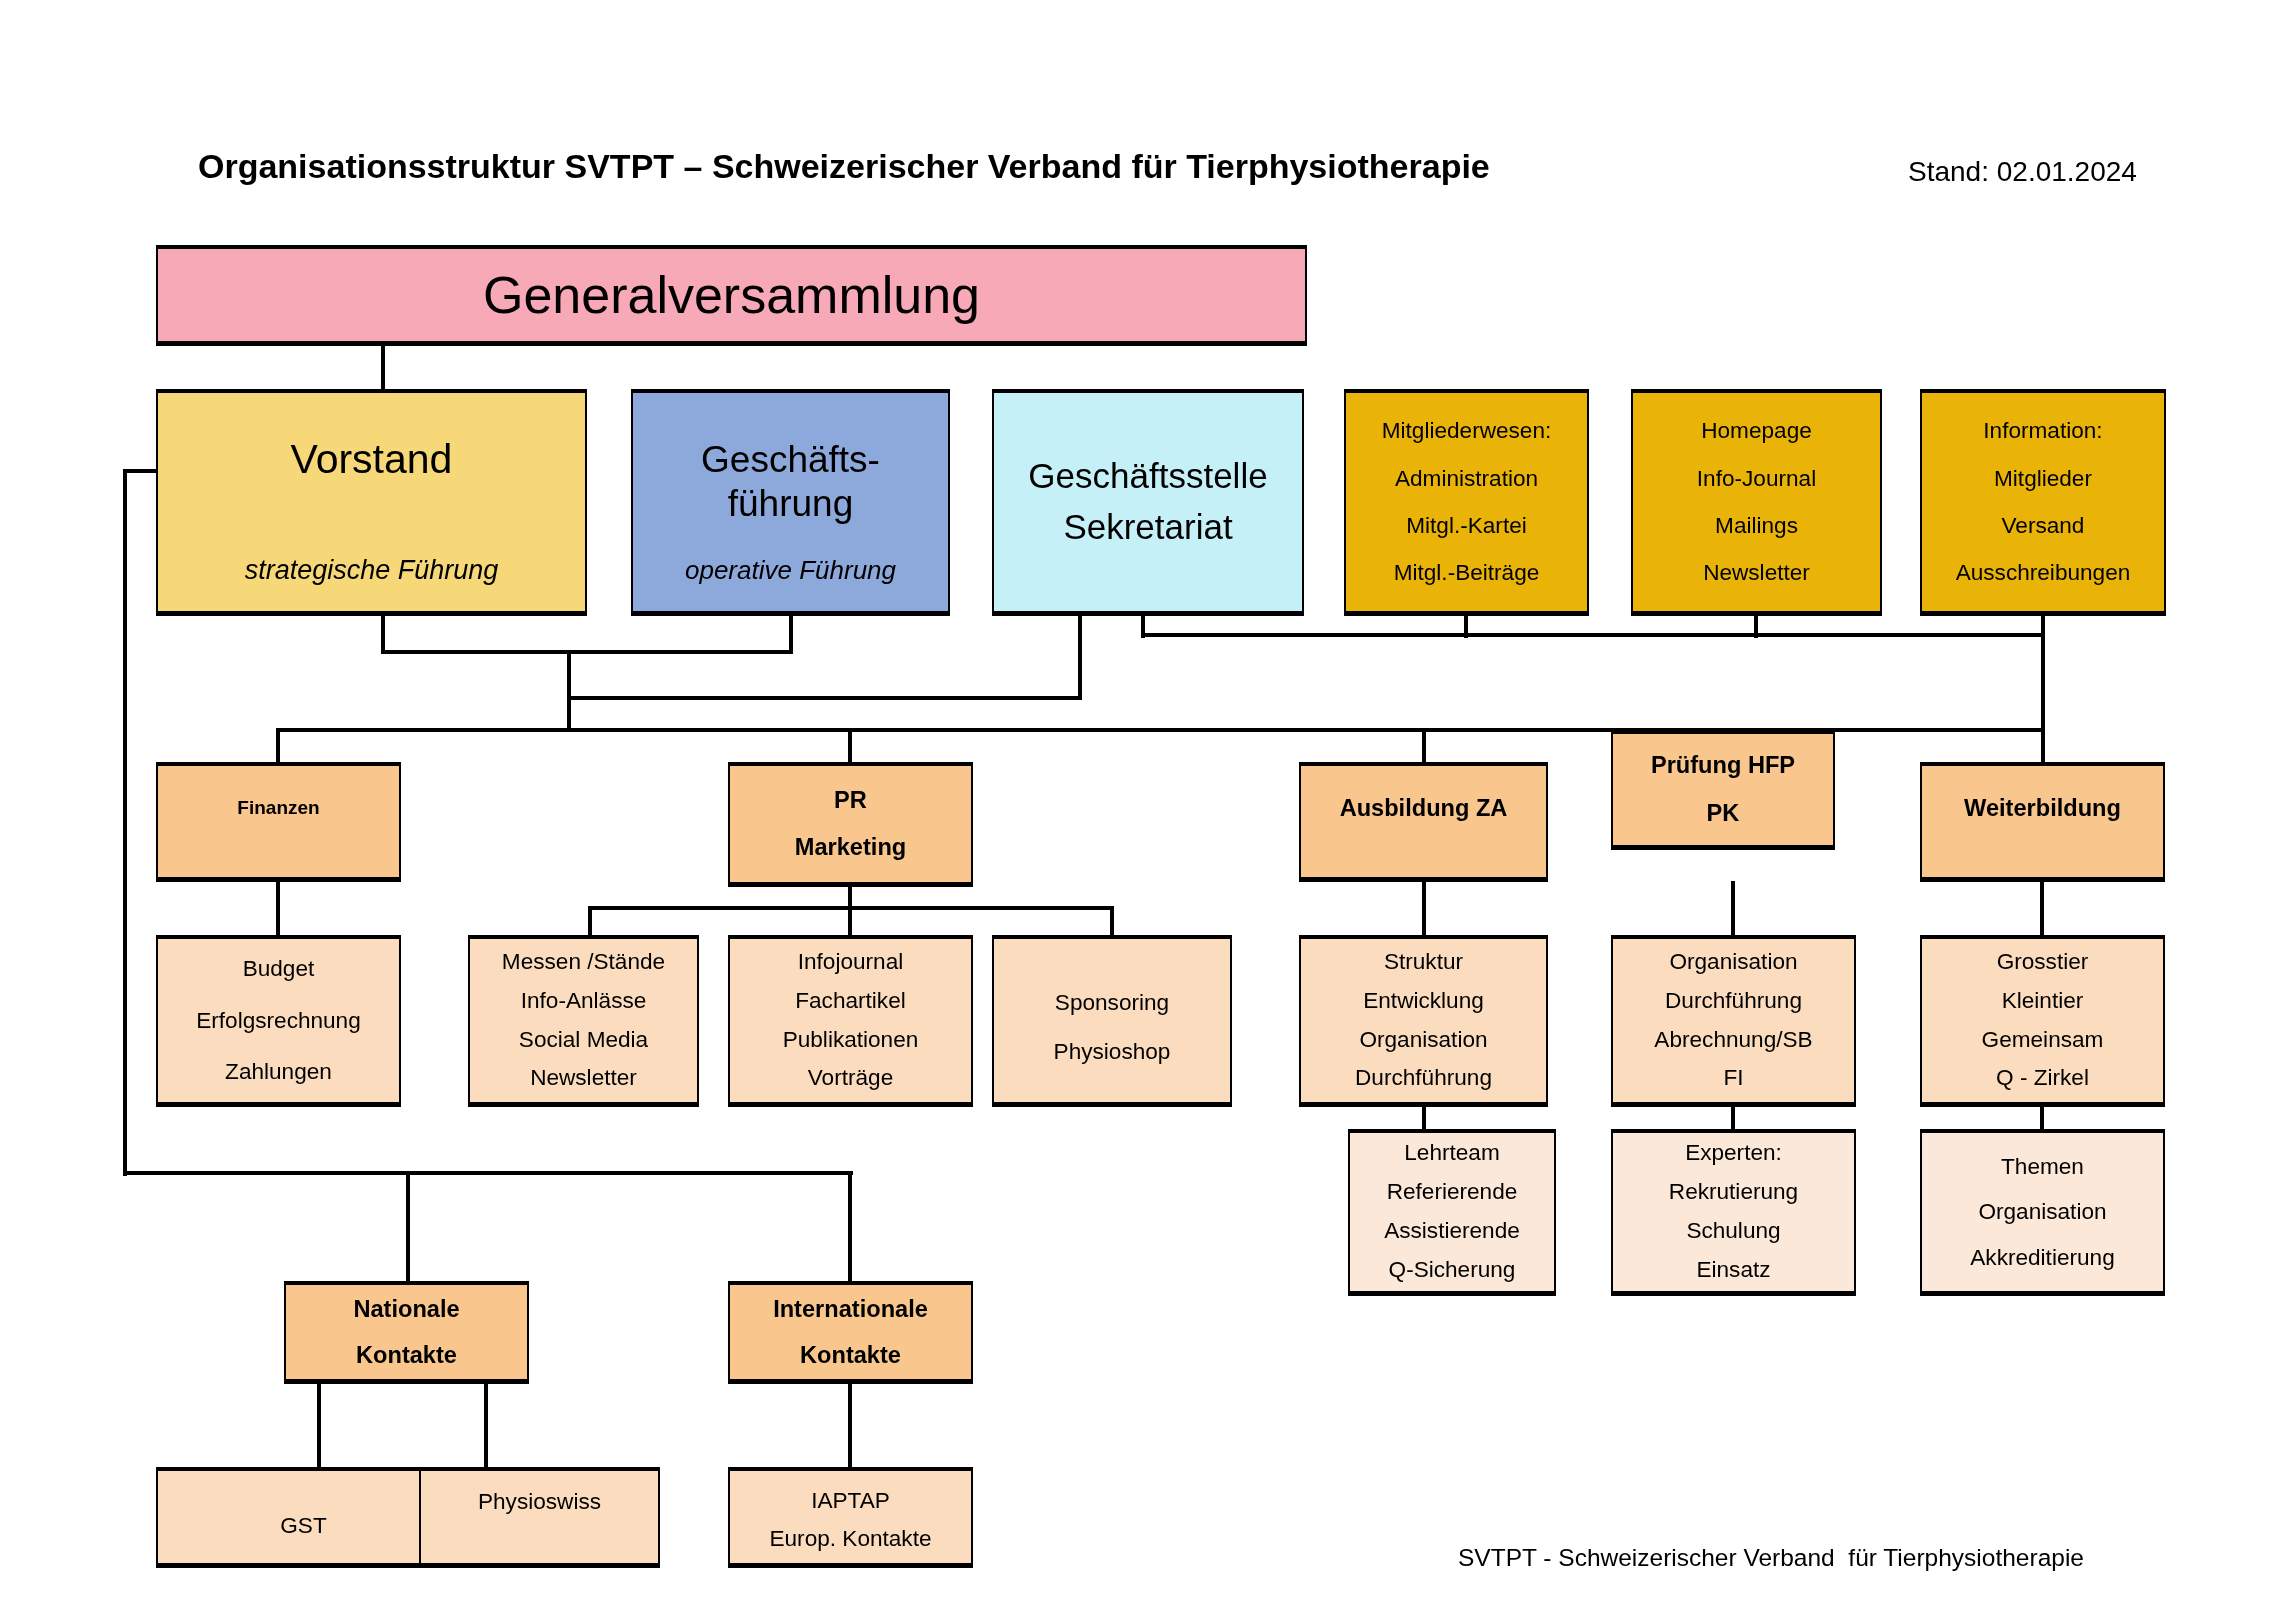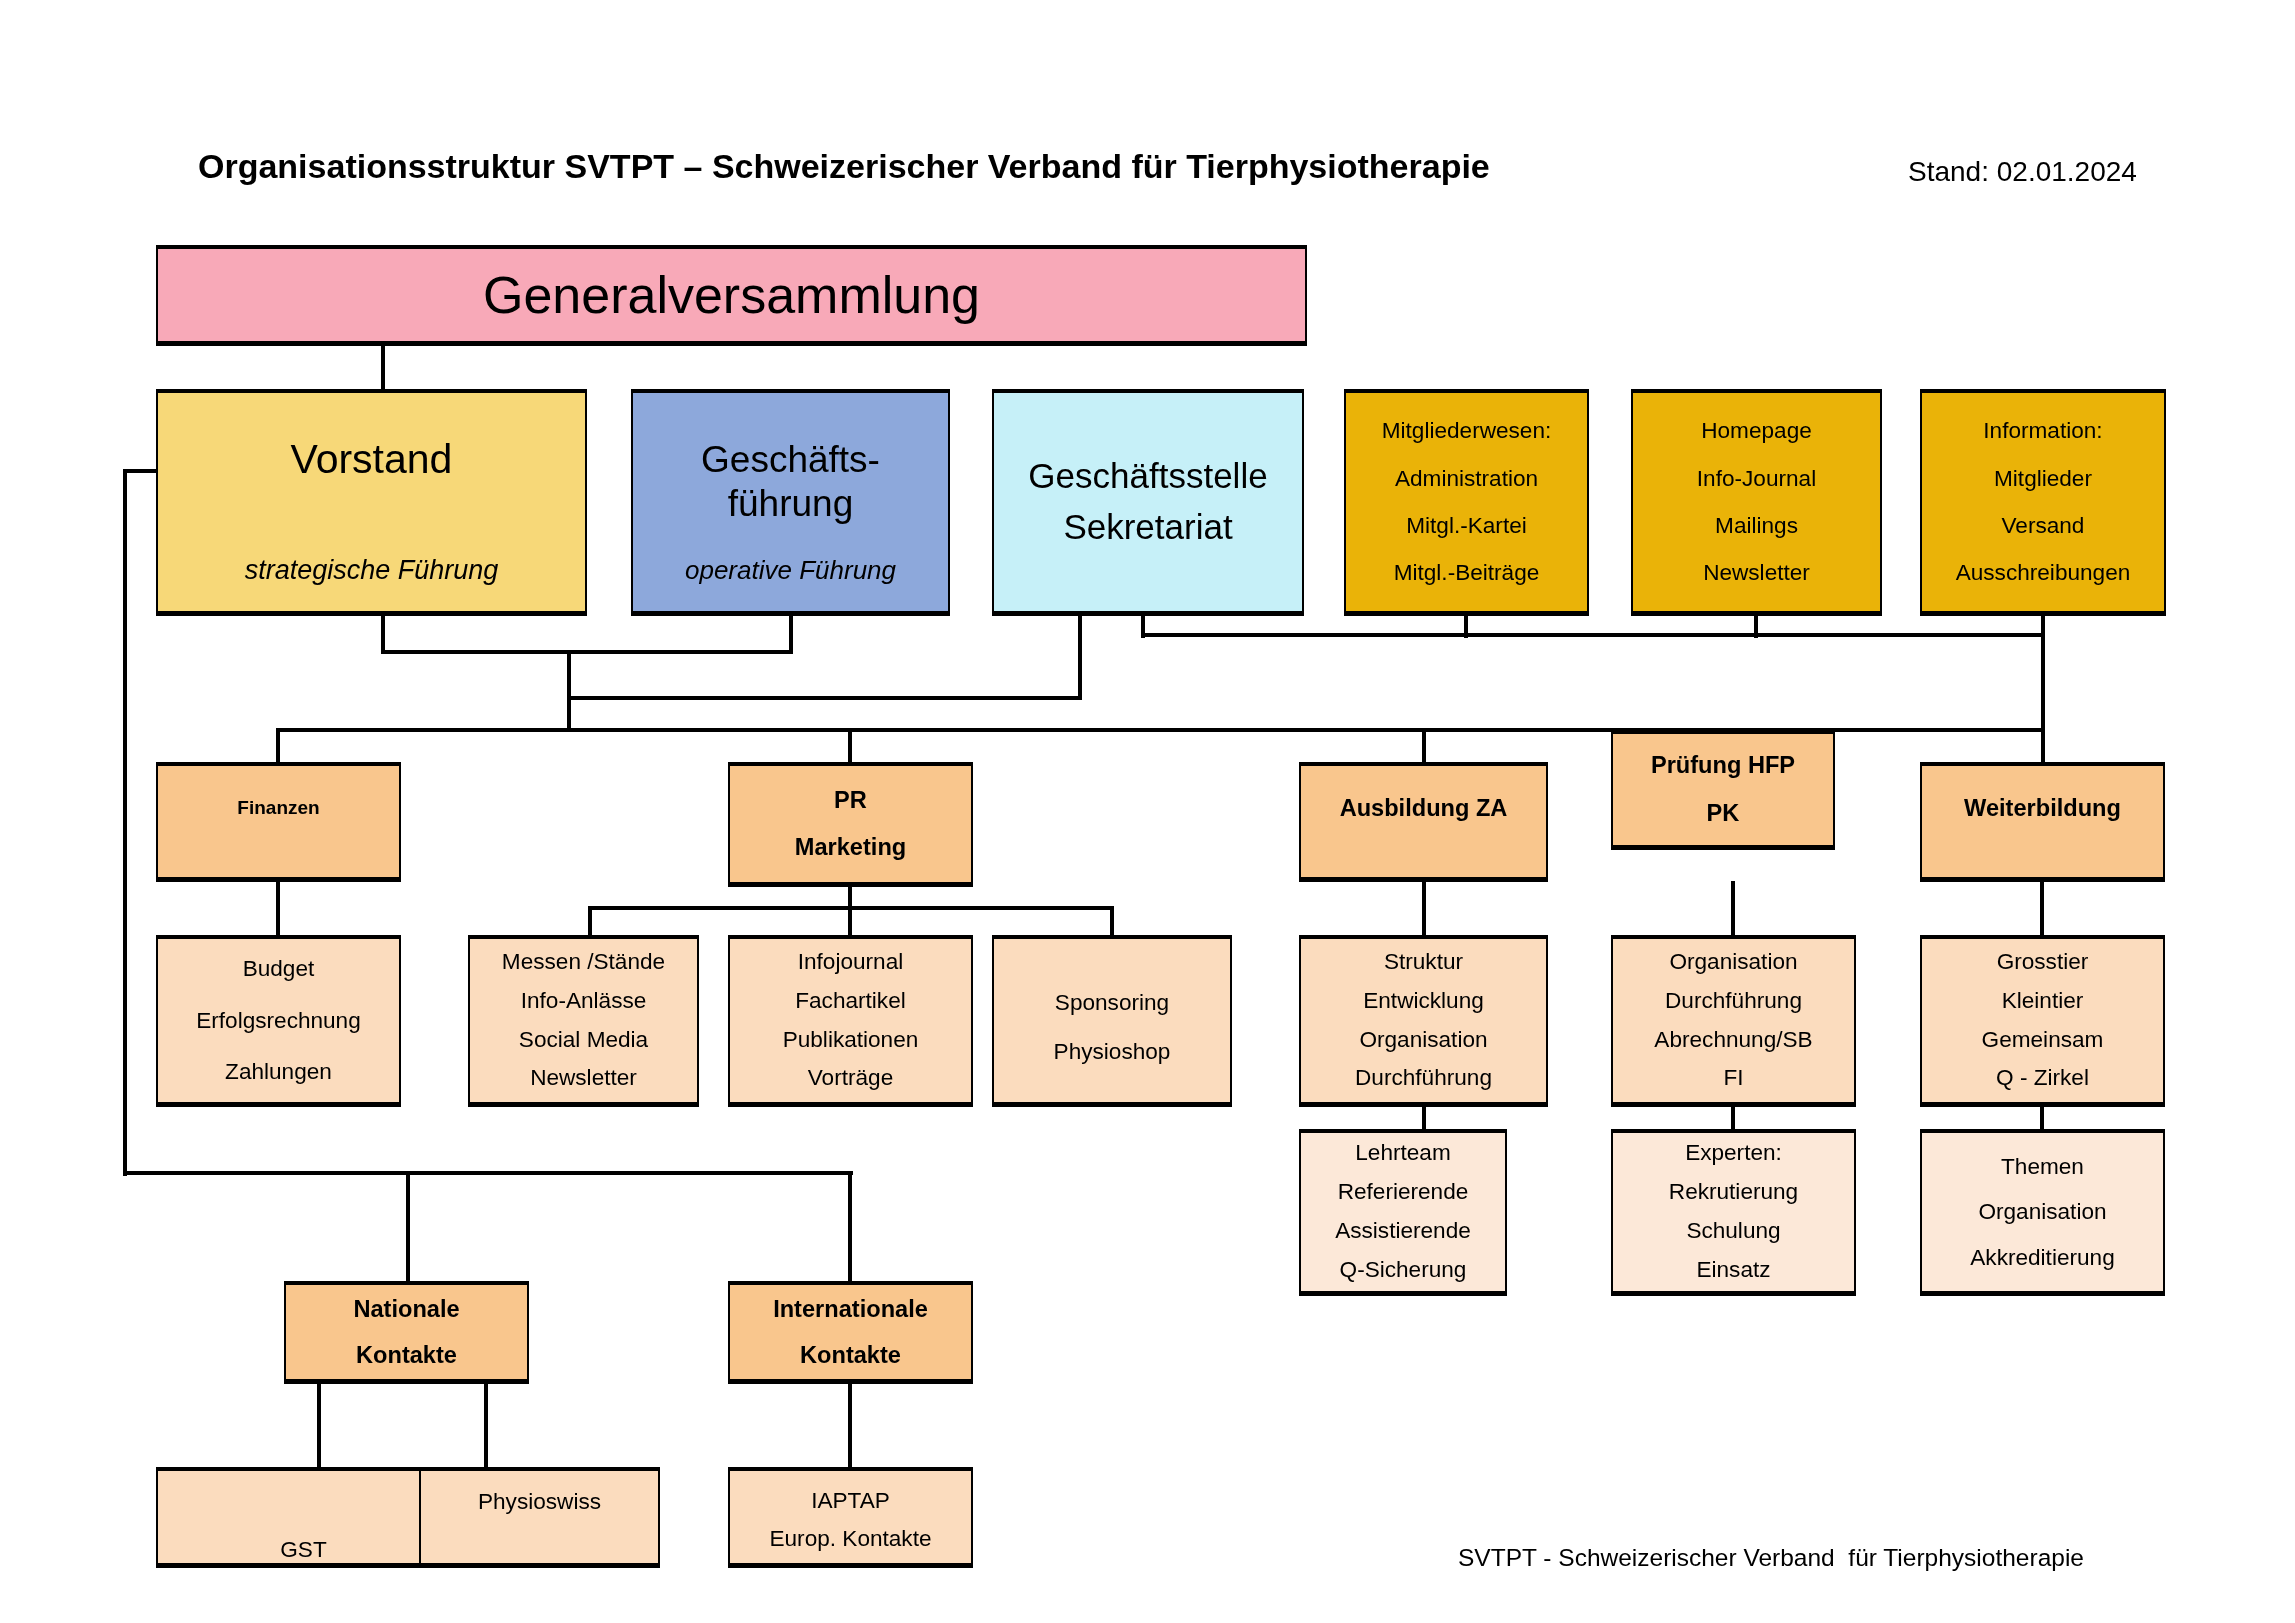--- a/index.html
+++ b/index.html
@@ -178,21 +178,21 @@
 FI</span>
   </div>
 
   <div class="box c-peach" style="left:1920px;top:935px;width:245px;height:172px">
     <span class="bt" style="font-size:22.6px;line-height:1.72">Grosstier
 Kleintier
 Gemeinsam
 Q - Zirkel</span>
   </div>
 
-  <div class="box c-peach2" style="left:1299px;top:1129px;width:208px;height:167px">
+  <div class="box c-peach2" style="left:1348px;top:1129px;width:208px;height:167px">
     <span class="bt" style="font-size:22.6px;line-height:1.72">Lehrteam
 Referierende
 Assistierende
 Q-Sicherung</span>
   </div>
 
   <div class="box c-peach2" style="left:1611px;top:1129px;width:245px;height:167px">
     <span class="bt" style="font-size:22.6px;line-height:1.72">Experten:
 Rekrutierung
 Schulung
@@ -208,21 +208,21 @@
   <div class="box c-orange" style="left:284px;top:1281px;width:245px;height:103px">
     <span class="bt" style="font-size:23.6px;font-weight:bold;line-height:1.95">Nationale
 Kontakte</span>
   </div>
 
   <div class="box c-orange" style="left:728px;top:1281px;width:245px;height:103px">
     <span class="bt" style="font-size:23.6px;font-weight:bold;line-height:1.95">Internationale
 Kontakte</span>
   </div>
 
-  <div class="box c-peach" style="left:156px;top:1467px;width:295px;height:101px;align-items:flex-end;padding-top:18px">
+  <div class="box c-peach" style="left:156px;top:1467px;width:295px;height:101px;align-items:center;padding-top:18px">
     <span class="bt" style="font-size:22.6px">GST</span>
   </div>
 
   <div class="box c-peach" style="left:419px;top:1467px;width:241px;height:101px;align-items:flex-start;padding-top:17.7px">
     <span class="bt" style="font-size:22.6px">Physioswiss</span>
   </div>
 
   <div class="box c-peach" style="left:728px;top:1467px;width:245px;height:101px;align-items:flex-start;padding-top:10.8px">
     <span class="bt" style="font-size:22.6px;line-height:1.7">IAPTAP
 Europ. Kontakte</span>

